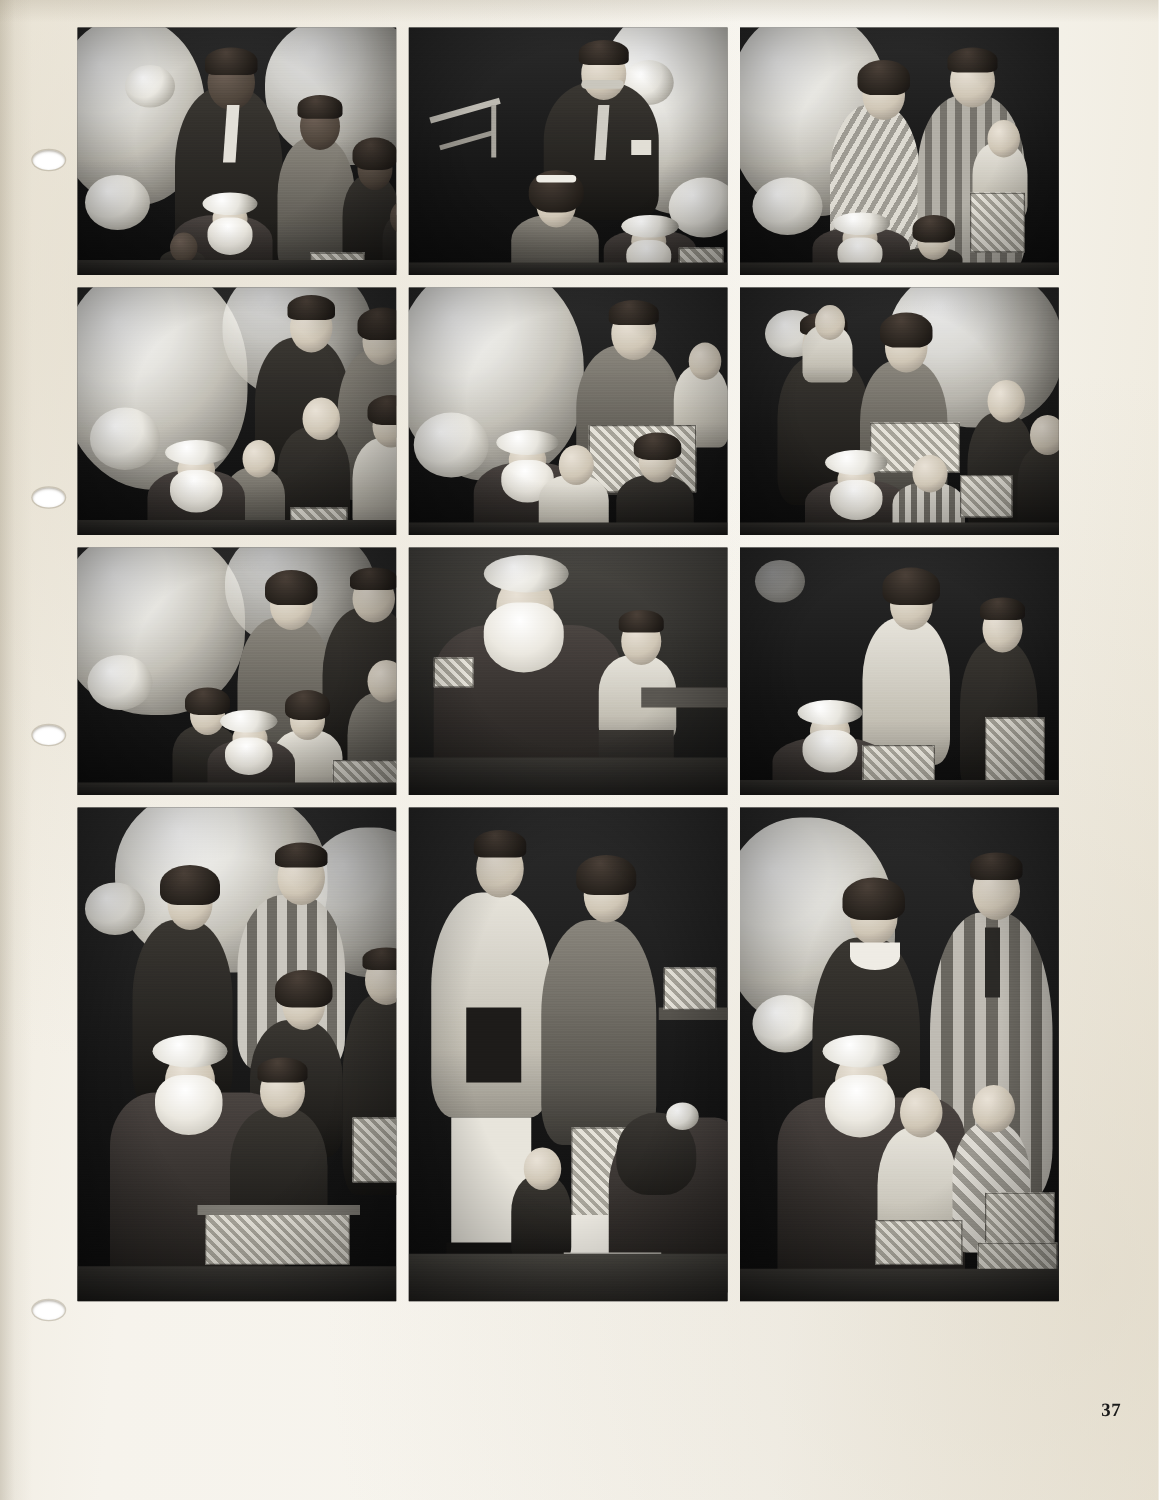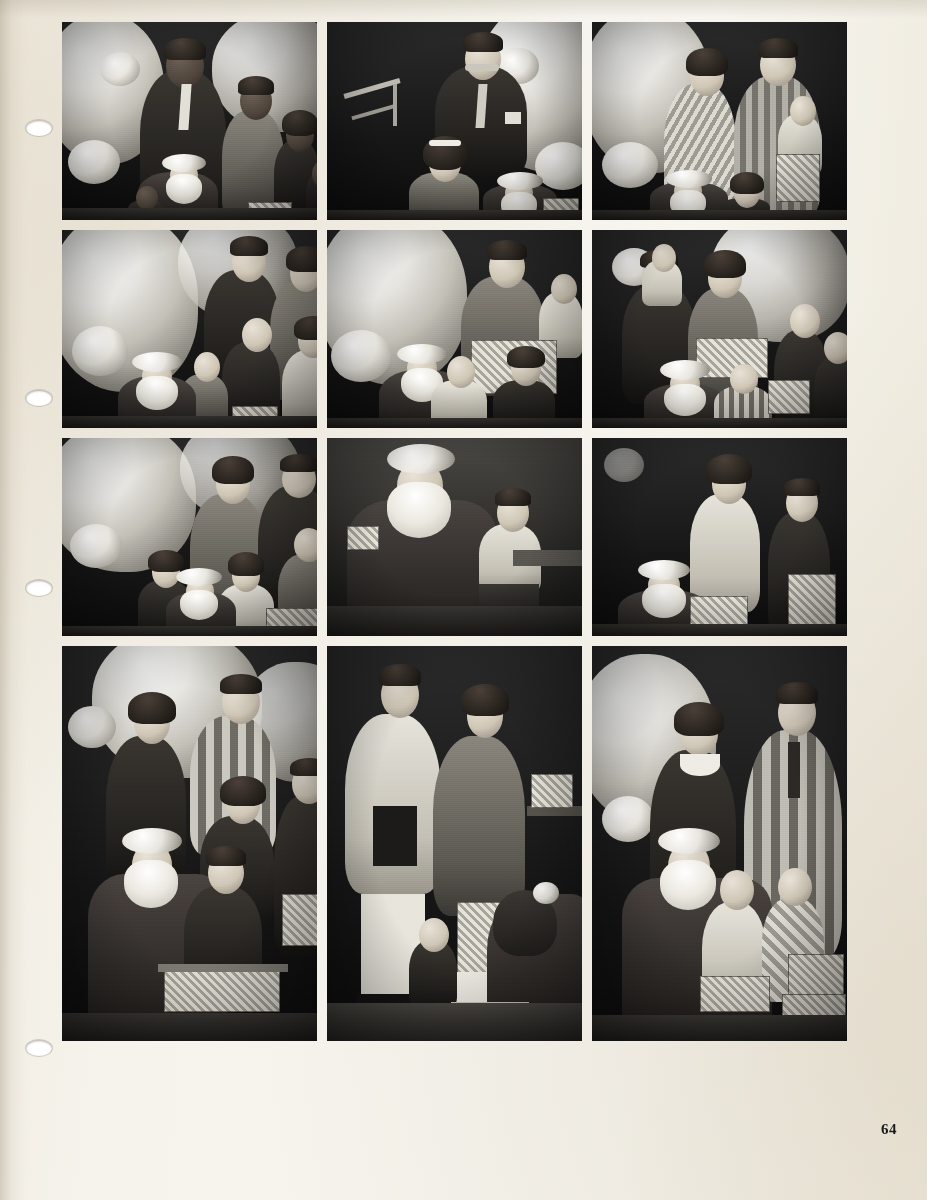--- a/index.html
+++ b/index.html
@@ -585,14 +585,14 @@
           <div class="floor" style="height:26px;"></div>
           <div class="grain"></div>
           <div class="vignette"></div>
         </div>
 
       </div>
     </div>
 
   </div>
 
-  <div class="page-number">64</div>
+  <div class="page-number">37</div>
 </div>
 
 </body></html>

